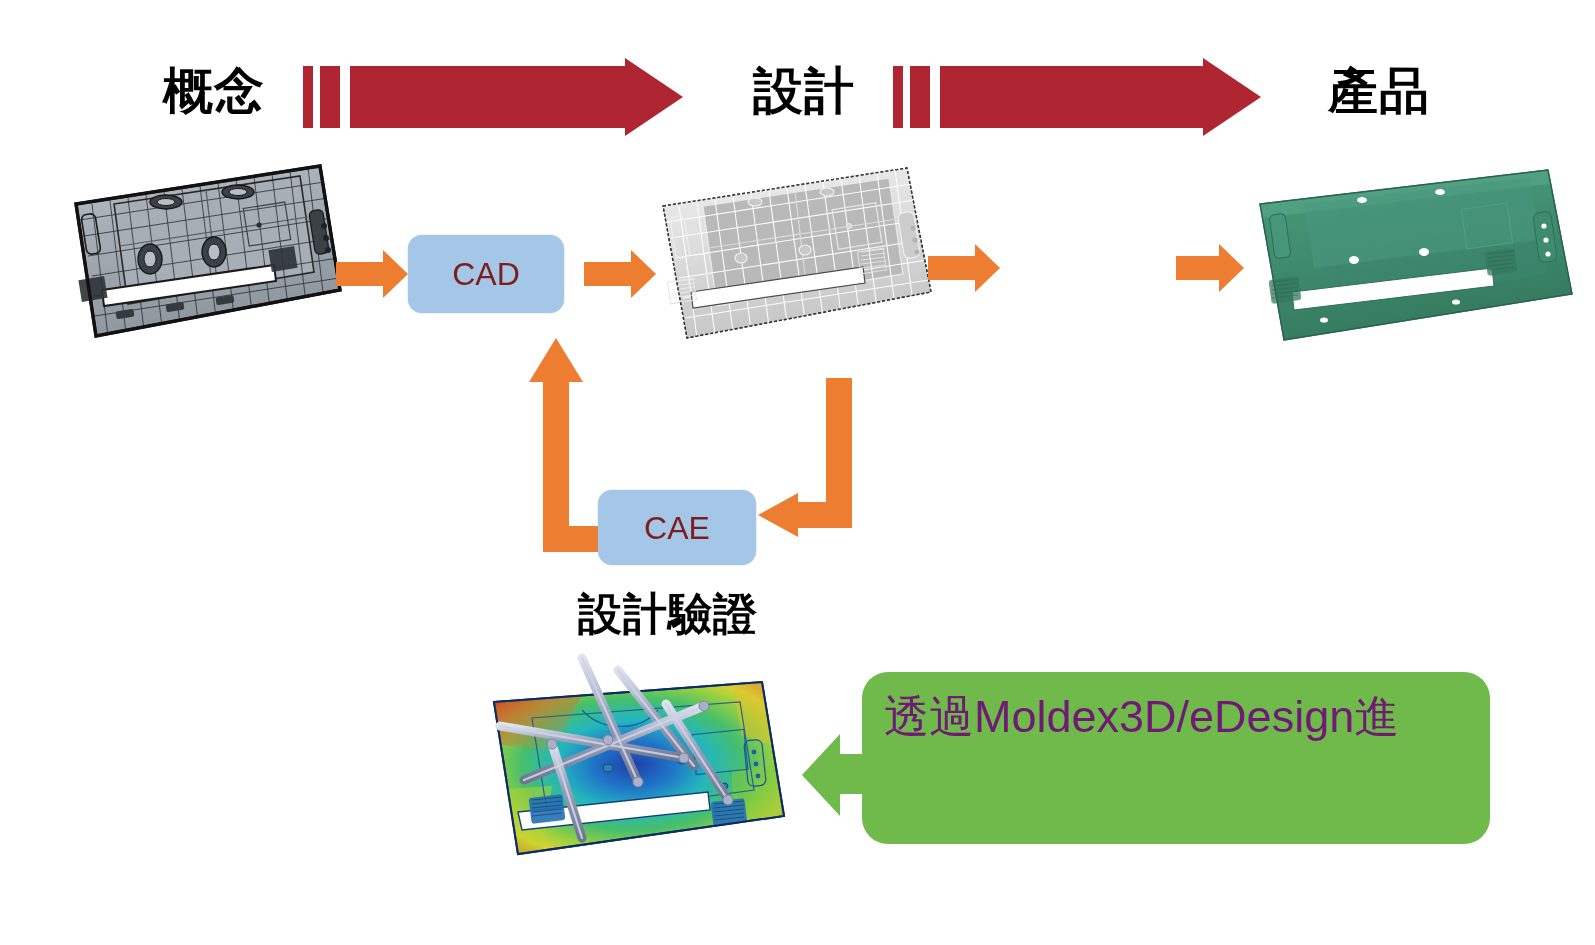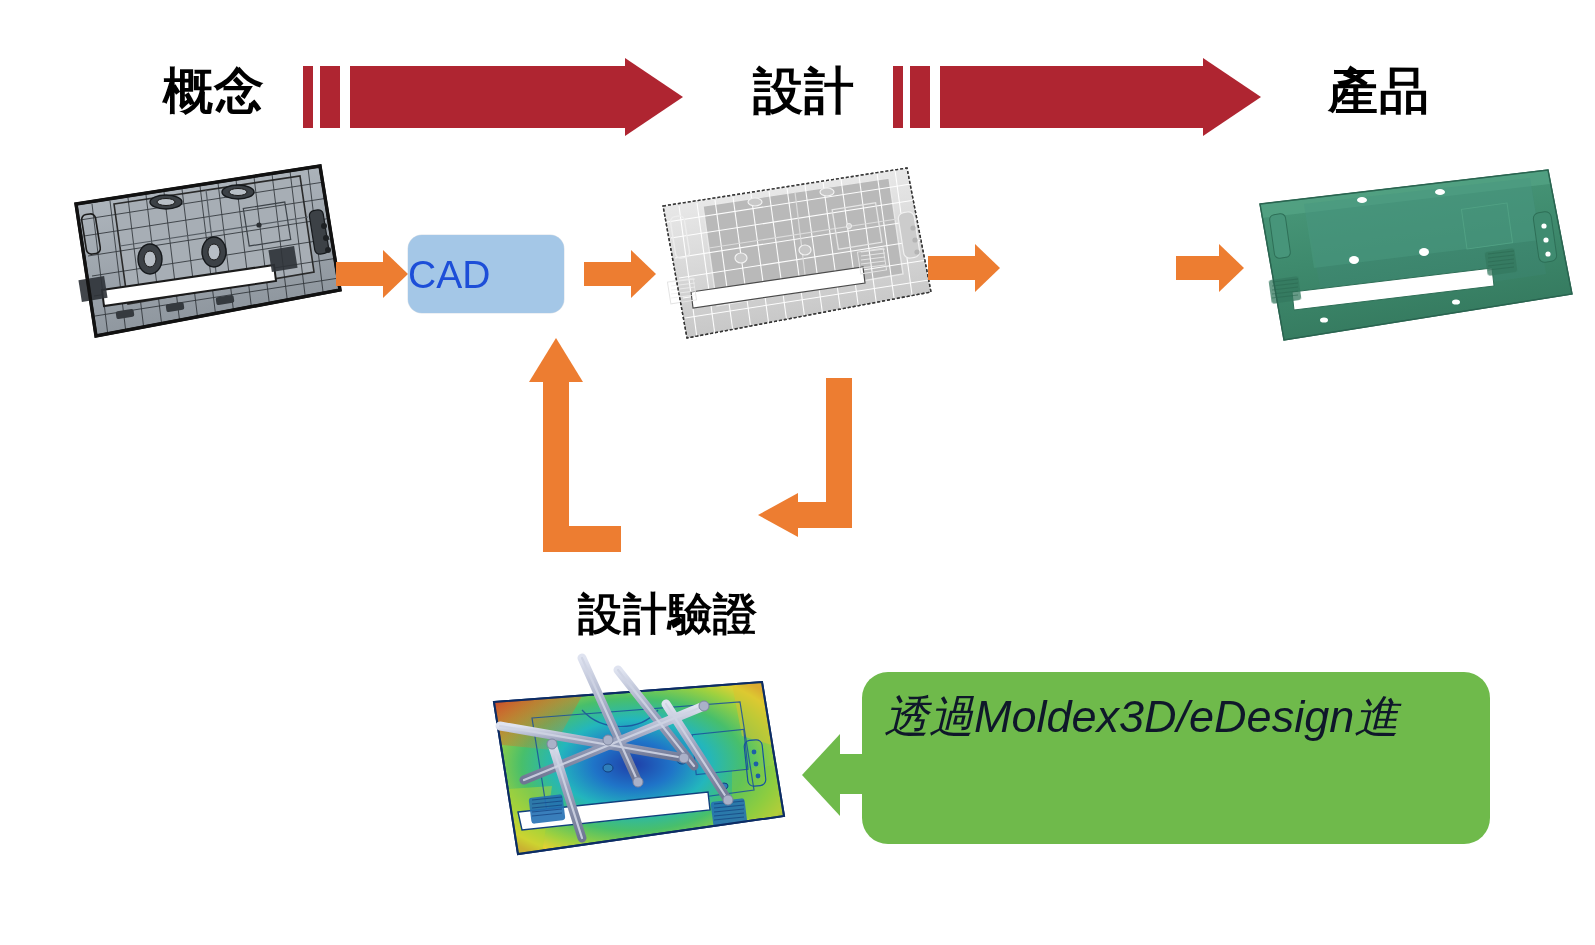--- a/index.html
+++ b/index.html
@@ -67,23 +67,23 @@
   #red-arrow-2 .body { width: 266px; }
   #red-arrow-2 .head { left: 310px; }
 
   
   .proc-box {
     position: absolute;
     background: #A4C7E7;
     border-radius: 14px;
     display: flex;
     align-items: center;
-    justify-content: flex-start;
-    color: #1d4ed8;
-    font-size: 39px;
+    justify-content: center;
+    color: #7f1d1d;
+    font-size: 32px;
     line-height: 1;
     box-shadow: 0 0 0 0.5px rgba(150,170,190,0.35);
   }
   #box-cad { left: 408px; top: 235px; width: 156px; height: 78px; }
   #box-cam { left: 1000px; top: 230px; width: 158px; height: 75px; }
   #box-cae { left: 598px; top: 490px; width: 158px; height: 75px; }
 
   
   .o-arrow { position: absolute; }
   .o-arrow .shaft {
@@ -160,27 +160,26 @@
 
   
   #callout {
     position: absolute;
     left: 862px;
     top: 672px;
     width: 628px;
     height: 172px;
     background: #6FBA4B;
     border-radius: 26px;
-    color: #0f172a;
+    color: #701a75;
     font-size: 45px;
     line-height: 1.18;
     padding: 18px 18px 18px 22px;
     box-sizing: border-box;
     letter-spacing: 0px;
-    font-style: italic;
   }
   #callout .line { white-space: nowrap; }
   #callout-tail {
     position: absolute;
     left: 802px;
     top: 734px;
     width: 62px;
     height: 82px;
   }
   #callout-tail .stem {
@@ -476,20 +475,23 @@
   </div>
   <div class="bent" id="bent-right">
     <div class="seg vert"></div>
     <div class="seg horiz"></div>
     <div class="left-tip"></div>
   </div>
 
   <div class="proc-box" id="box-cad">
     <span>CAD</span>
   </div>
+  <div class="proc-box" id="box-cae">
+    <span>CAE</span>
+  </div>
 
   <div id="label-verify">設計驗證</div>
 
   <div class="model" id="model-cae">
     <svg viewBox="0 0 400 240" width="400" height="240">
       <defs>
         <radialGradient id="gCae" cx="48%" cy="48%" r="62%">
           <stop offset="0%" stop-color="#1f3fa8"></stop>
           <stop offset="22%" stop-color="#1f74c8"></stop>
           <stop offset="42%" stop-color="#23b6bd"></stop>

